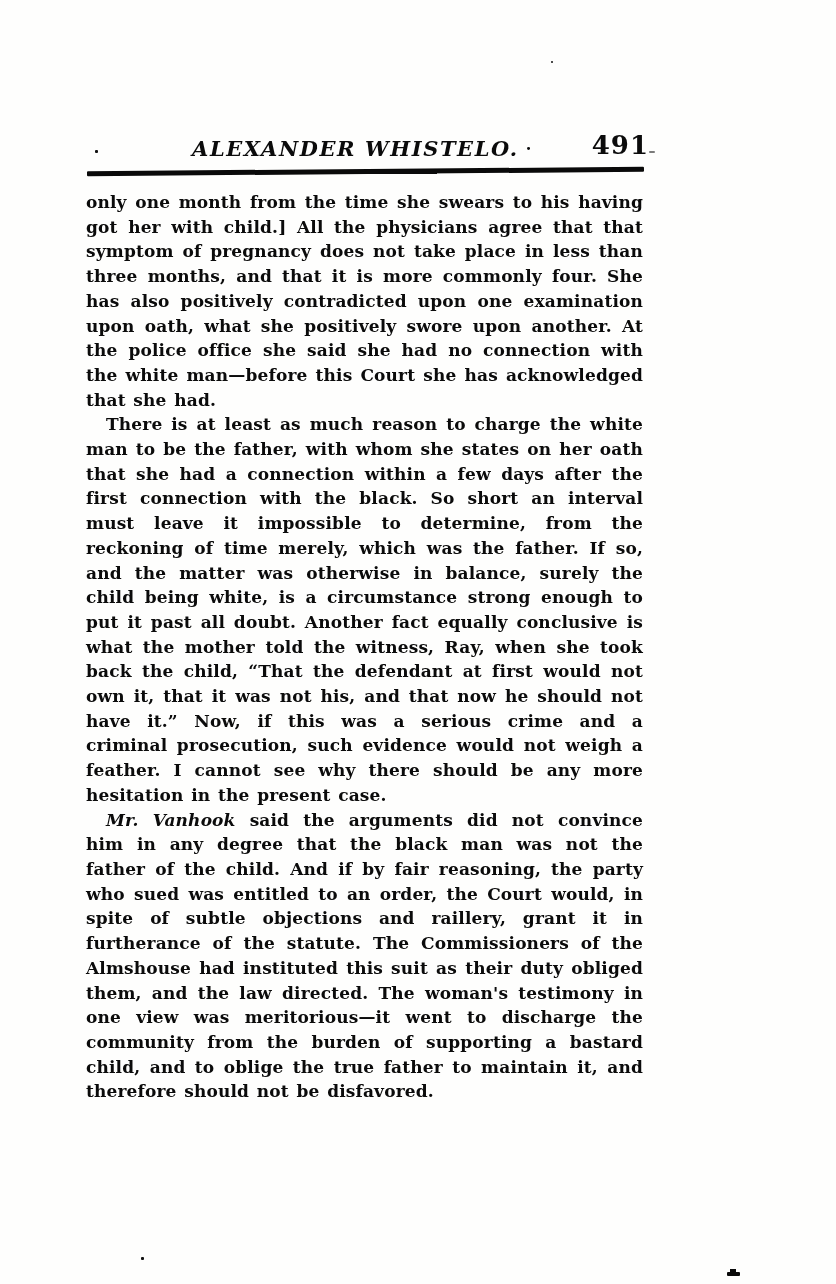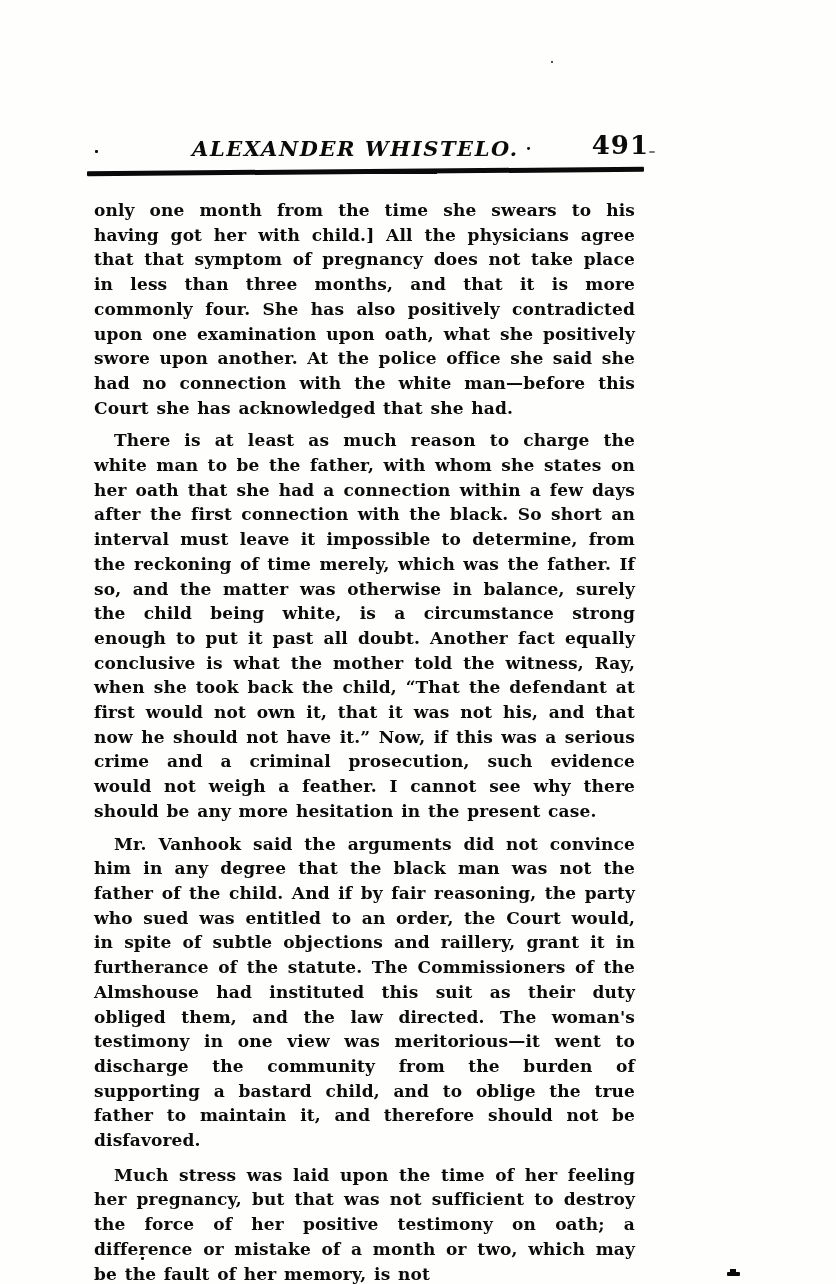--- a/index.html
+++ b/index.html
@@ -66,24 +66,24 @@
     top: 190px;
     left: 86px;
     width: 557px;
     text-align: justify;
     font-size: 17px;
     line-height: 24.7px;
     font-weight: bold;
     letter-spacing: 0.15px;
     word-spacing: 1.6px;
   }
-  p.para { margin: 8px; padding: 0; }
+  p.para { margin: 0; padding: 0; }
   p.para.indent { text-indent: 20px; }
   p.para.space-before { margin-top: 10px; }
-  .italic { }
+  .italic { font-style: italic; }
   .speck {
     position: absolute;
     background: #111;
     border-radius: 1px;
   }
   .speck-a { left: 95px;  top: 150px;  width: 3px;  height: 3px; }
   .speck-b { left: 551px; top: 61px;   width: 2px;  height: 2px; }
   .speck-c { left: 141px; top: 1257px; width: 3px;  height: 3px; }
   .speck-d { left: 649px; top: 151px;  width: 6px;  height: 2px; opacity: .55; }
   .blob-br {
@@ -111,21 +111,20 @@
     <span class="page-number">491</span>
   </div>
 
   <div class="rule"></div>
   <div class="rule-tail"></div>
 
   <div class="body-text" id="body-container">
       <p class="para"><span>only one month from the time she swears to his having got her with child.]  All the physicians agree that that symptom of pregnancy does not take place in less than three months, and that it is more commonly four.  She has also positively contradicted upon one examination upon oath, what she positively swore upon another.  At the police office she said she had no connection with the white man—before this Court she has acknowledged that she had.</span></p>
       <p class="para indent"><span>There is at least as much reason to charge the white man to be the father, with whom she states on her oath that she had a connection within a few days after the first connection with the black.  So short an interval must leave it impossible to determine, from the reckoning of time merely, which was the father.  If so, and the matter was otherwise in balance, surely the child being white, is a circumstance strong enough to put it past all doubt.  Another fact equally conclusive is what the mother told the witness, Ray, when she took back the child, “That the defendant at first would not own it, that it was not his, and that now he should not have it.”  Now, if this was a serious crime and a criminal prosecution, such evidence would not weigh a feather.  I cannot see why there should be any more hesitation in the present case.</span></p>
       <p class="para indent"><span class="italic">Mr. Vanhook</span><span> said the arguments did not convince him in any degree that the black man was not the father of the child.  And if by fair reasoning, the party who sued was entitled to an order, the Court would, in spite of subtle objections and raillery, grant it in furtherance of the statute. The Commissioners of the Almshouse had instituted this suit as their duty obliged them, and the law directed.  The woman's testimony in one view was meritorious—it went to discharge the community from the burden of supporting a bastard child, and to oblige the true father to maintain it, and therefore should not be disfavored.</span></p>
-      <p class="para indent space-before"><span>Much stress was laid upon the time of her feeling her pregnancy, but that was not sufficient to destroy the force of her positive testimony on oath; a difference or mistake of a month or two, which may be the fault of her memory, is not</span></p>
     </div>
 
   <div class="speck speck-a"></div>
   <div class="speck speck-b"></div>
   <div class="speck speck-c"></div>
   <div class="speck speck-d"></div>
   <div class="blob-br"></div>
 
 </div>
 

